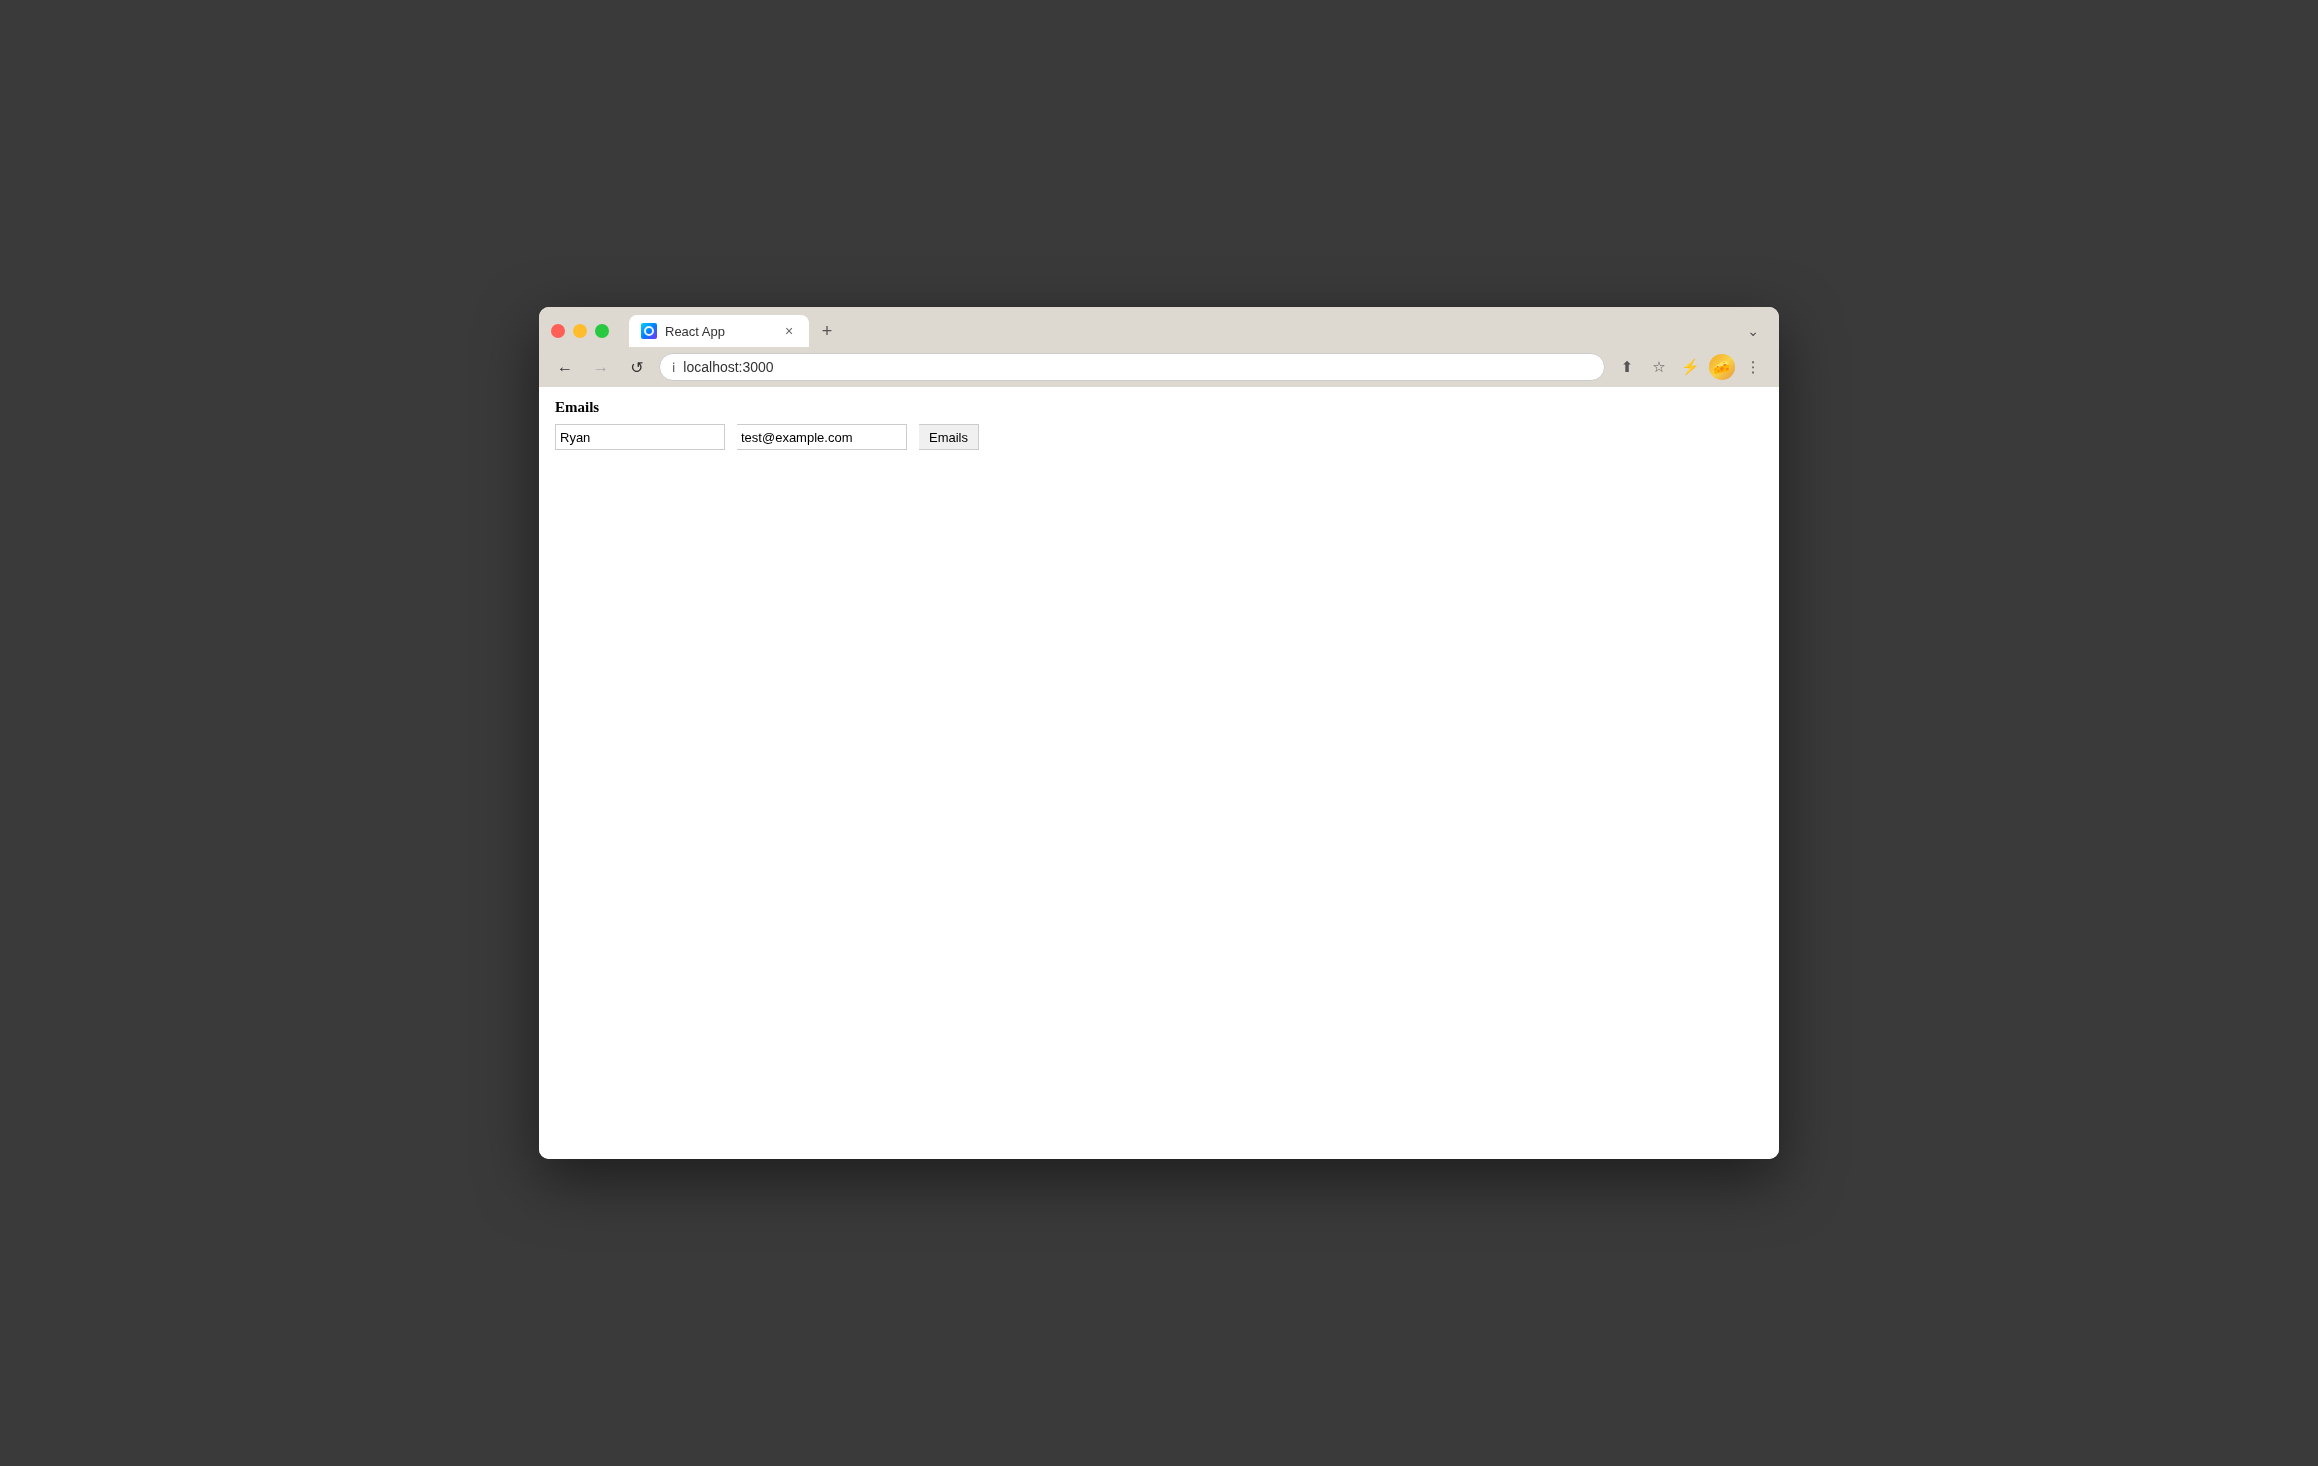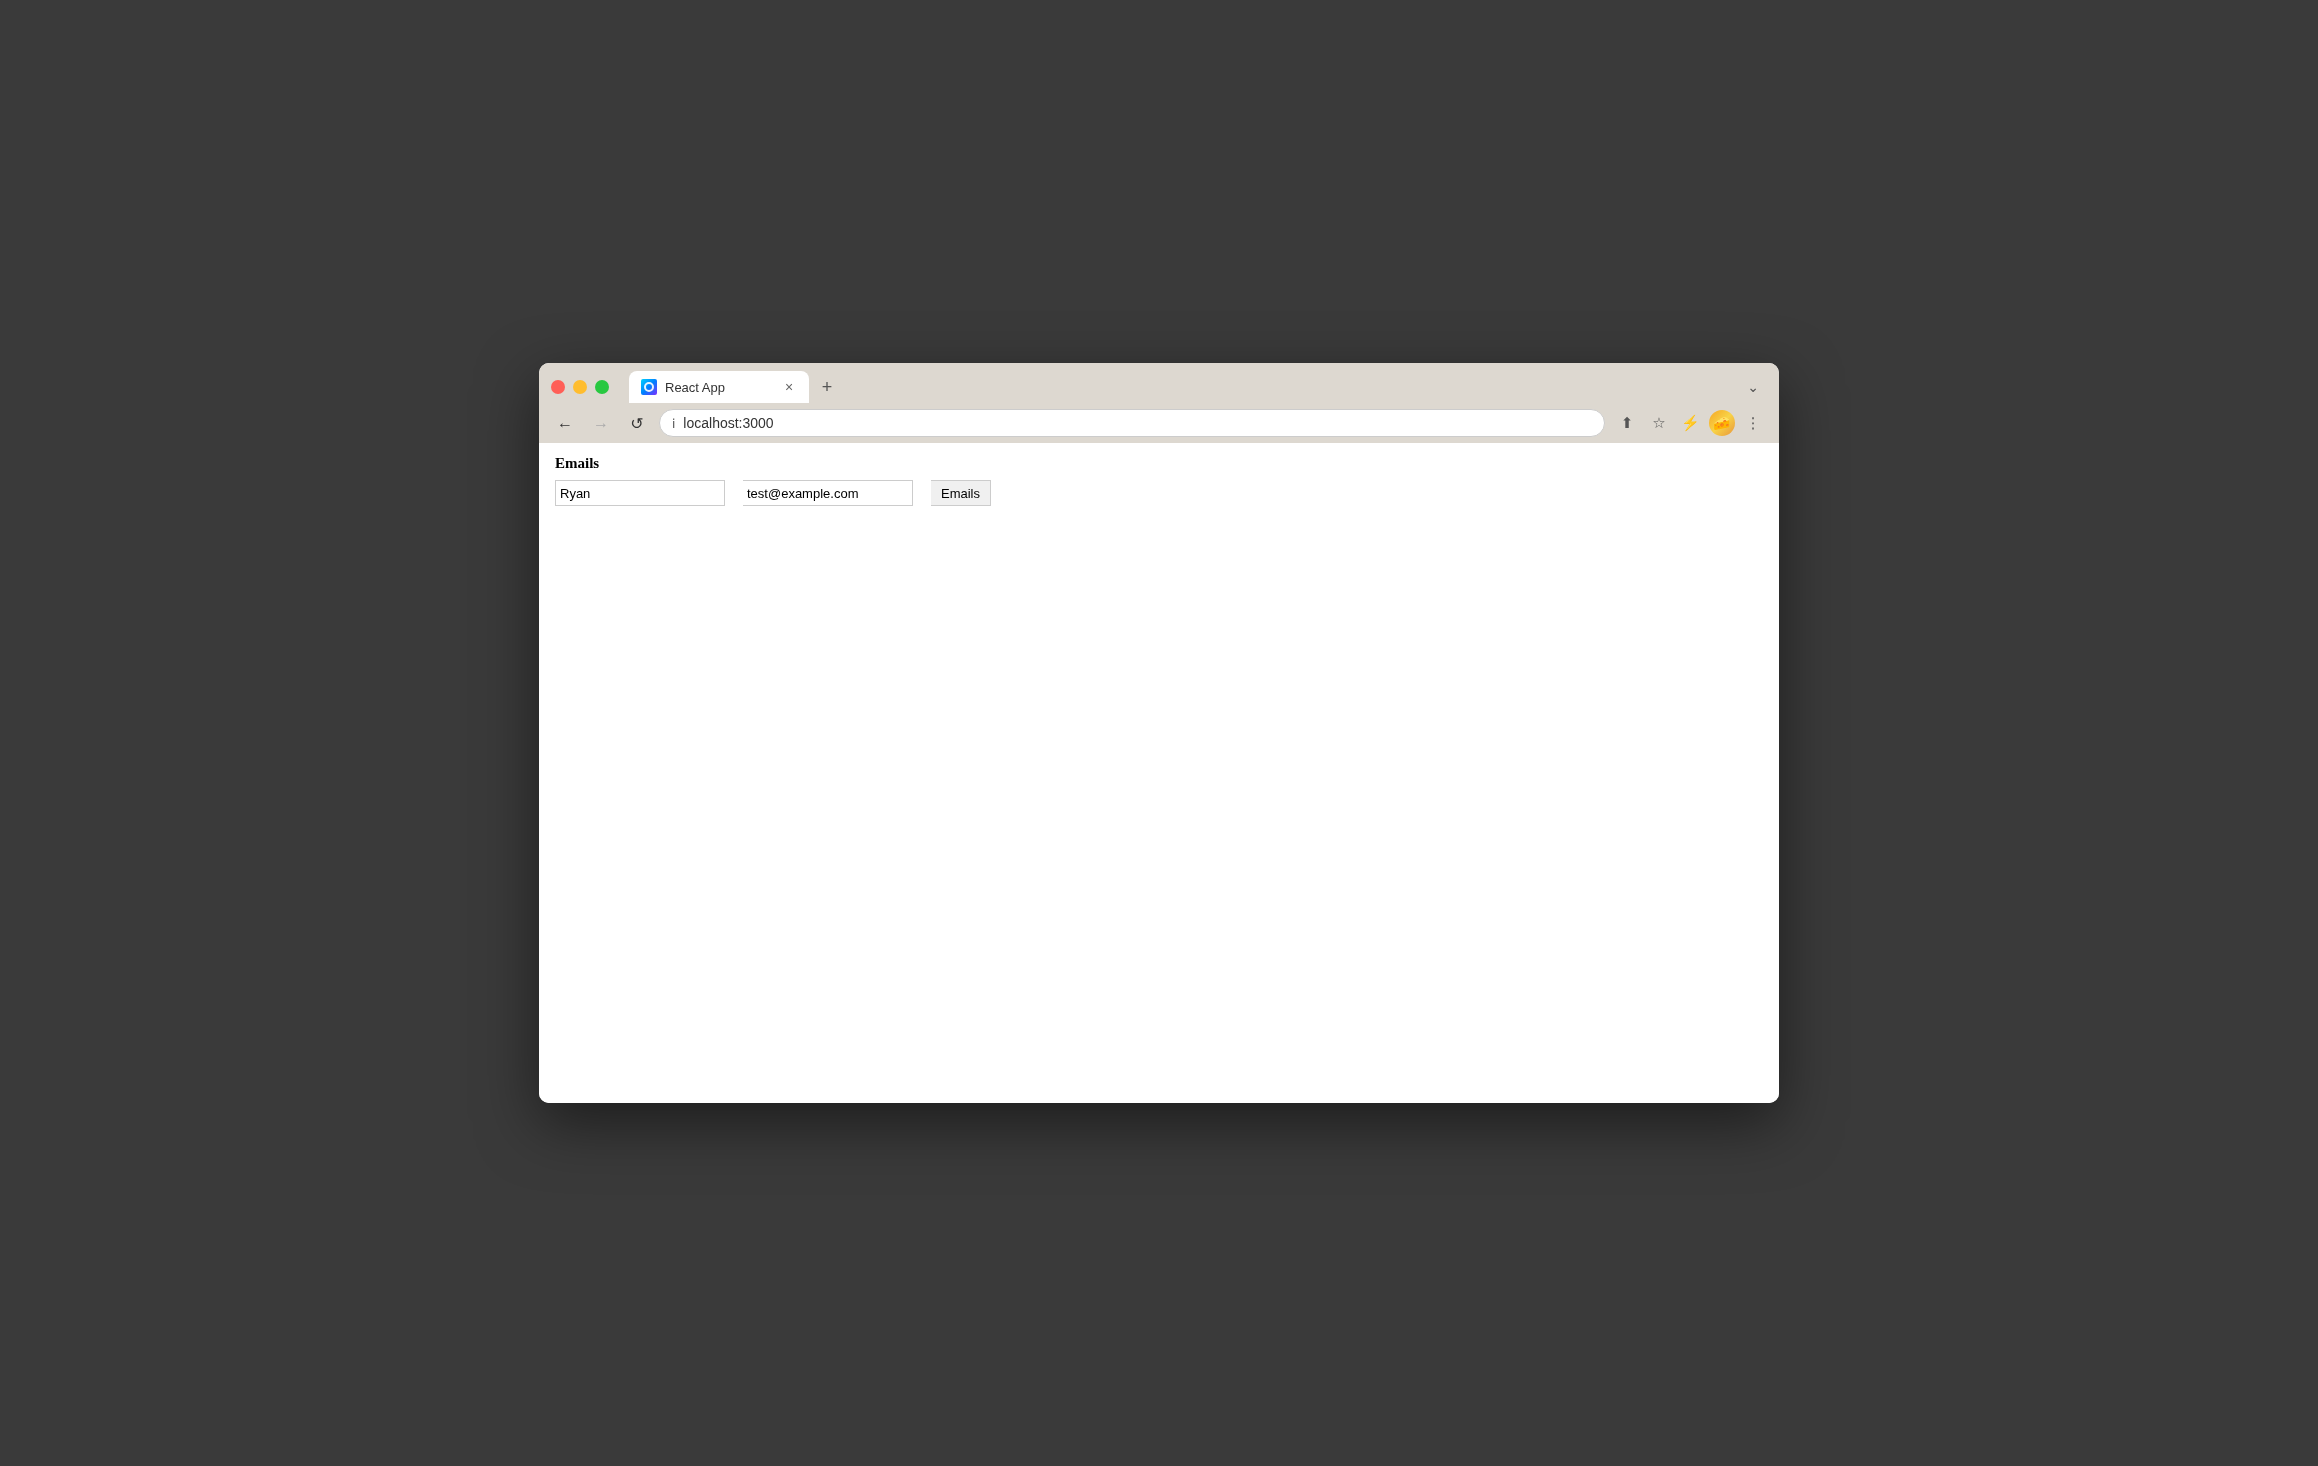--- a/index.html
+++ b/index.html
@@ -12,21 +12,21 @@
       background: #3a3a3a;
       display: flex;
       justify-content: center;
       align-items: center;
       min-height: 100vh;
       font-family: -apple-system, BlinkMacSystemFont, 'Segoe UI', sans-serif;
     }
 
     .browser-window {
       width: 1240px;
-      height: 740px;
+      height: 852px;
       background: #ffffff;
       border-radius: 10px;
       overflow: hidden;
       box-shadow: 0 20px 60px rgba(0,0,0,0.5);
       display: flex;
       flex-direction: column;
     }
 
     
     .title-bar {
@@ -244,21 +244,21 @@
       font-size: 15px;
       font-weight: bold;
       color: #000;
       margin-bottom: 8px;
       font-family: Liberation Serif, serif;
     }
 
     .email-form {
       display: flex;
       align-items: flex-start;
-      gap: 18px;
+      gap: 12px;
     }
 
     .name-input {
       width: 170px;
       height: 26px;
       border: 1px solid #ccc;
       padding: 2px 4px;
       font-size: 13px;
       font-family: -apple-system, BlinkMacSystemFont, 'Segoe UI', sans-serif;
       outline: none;

